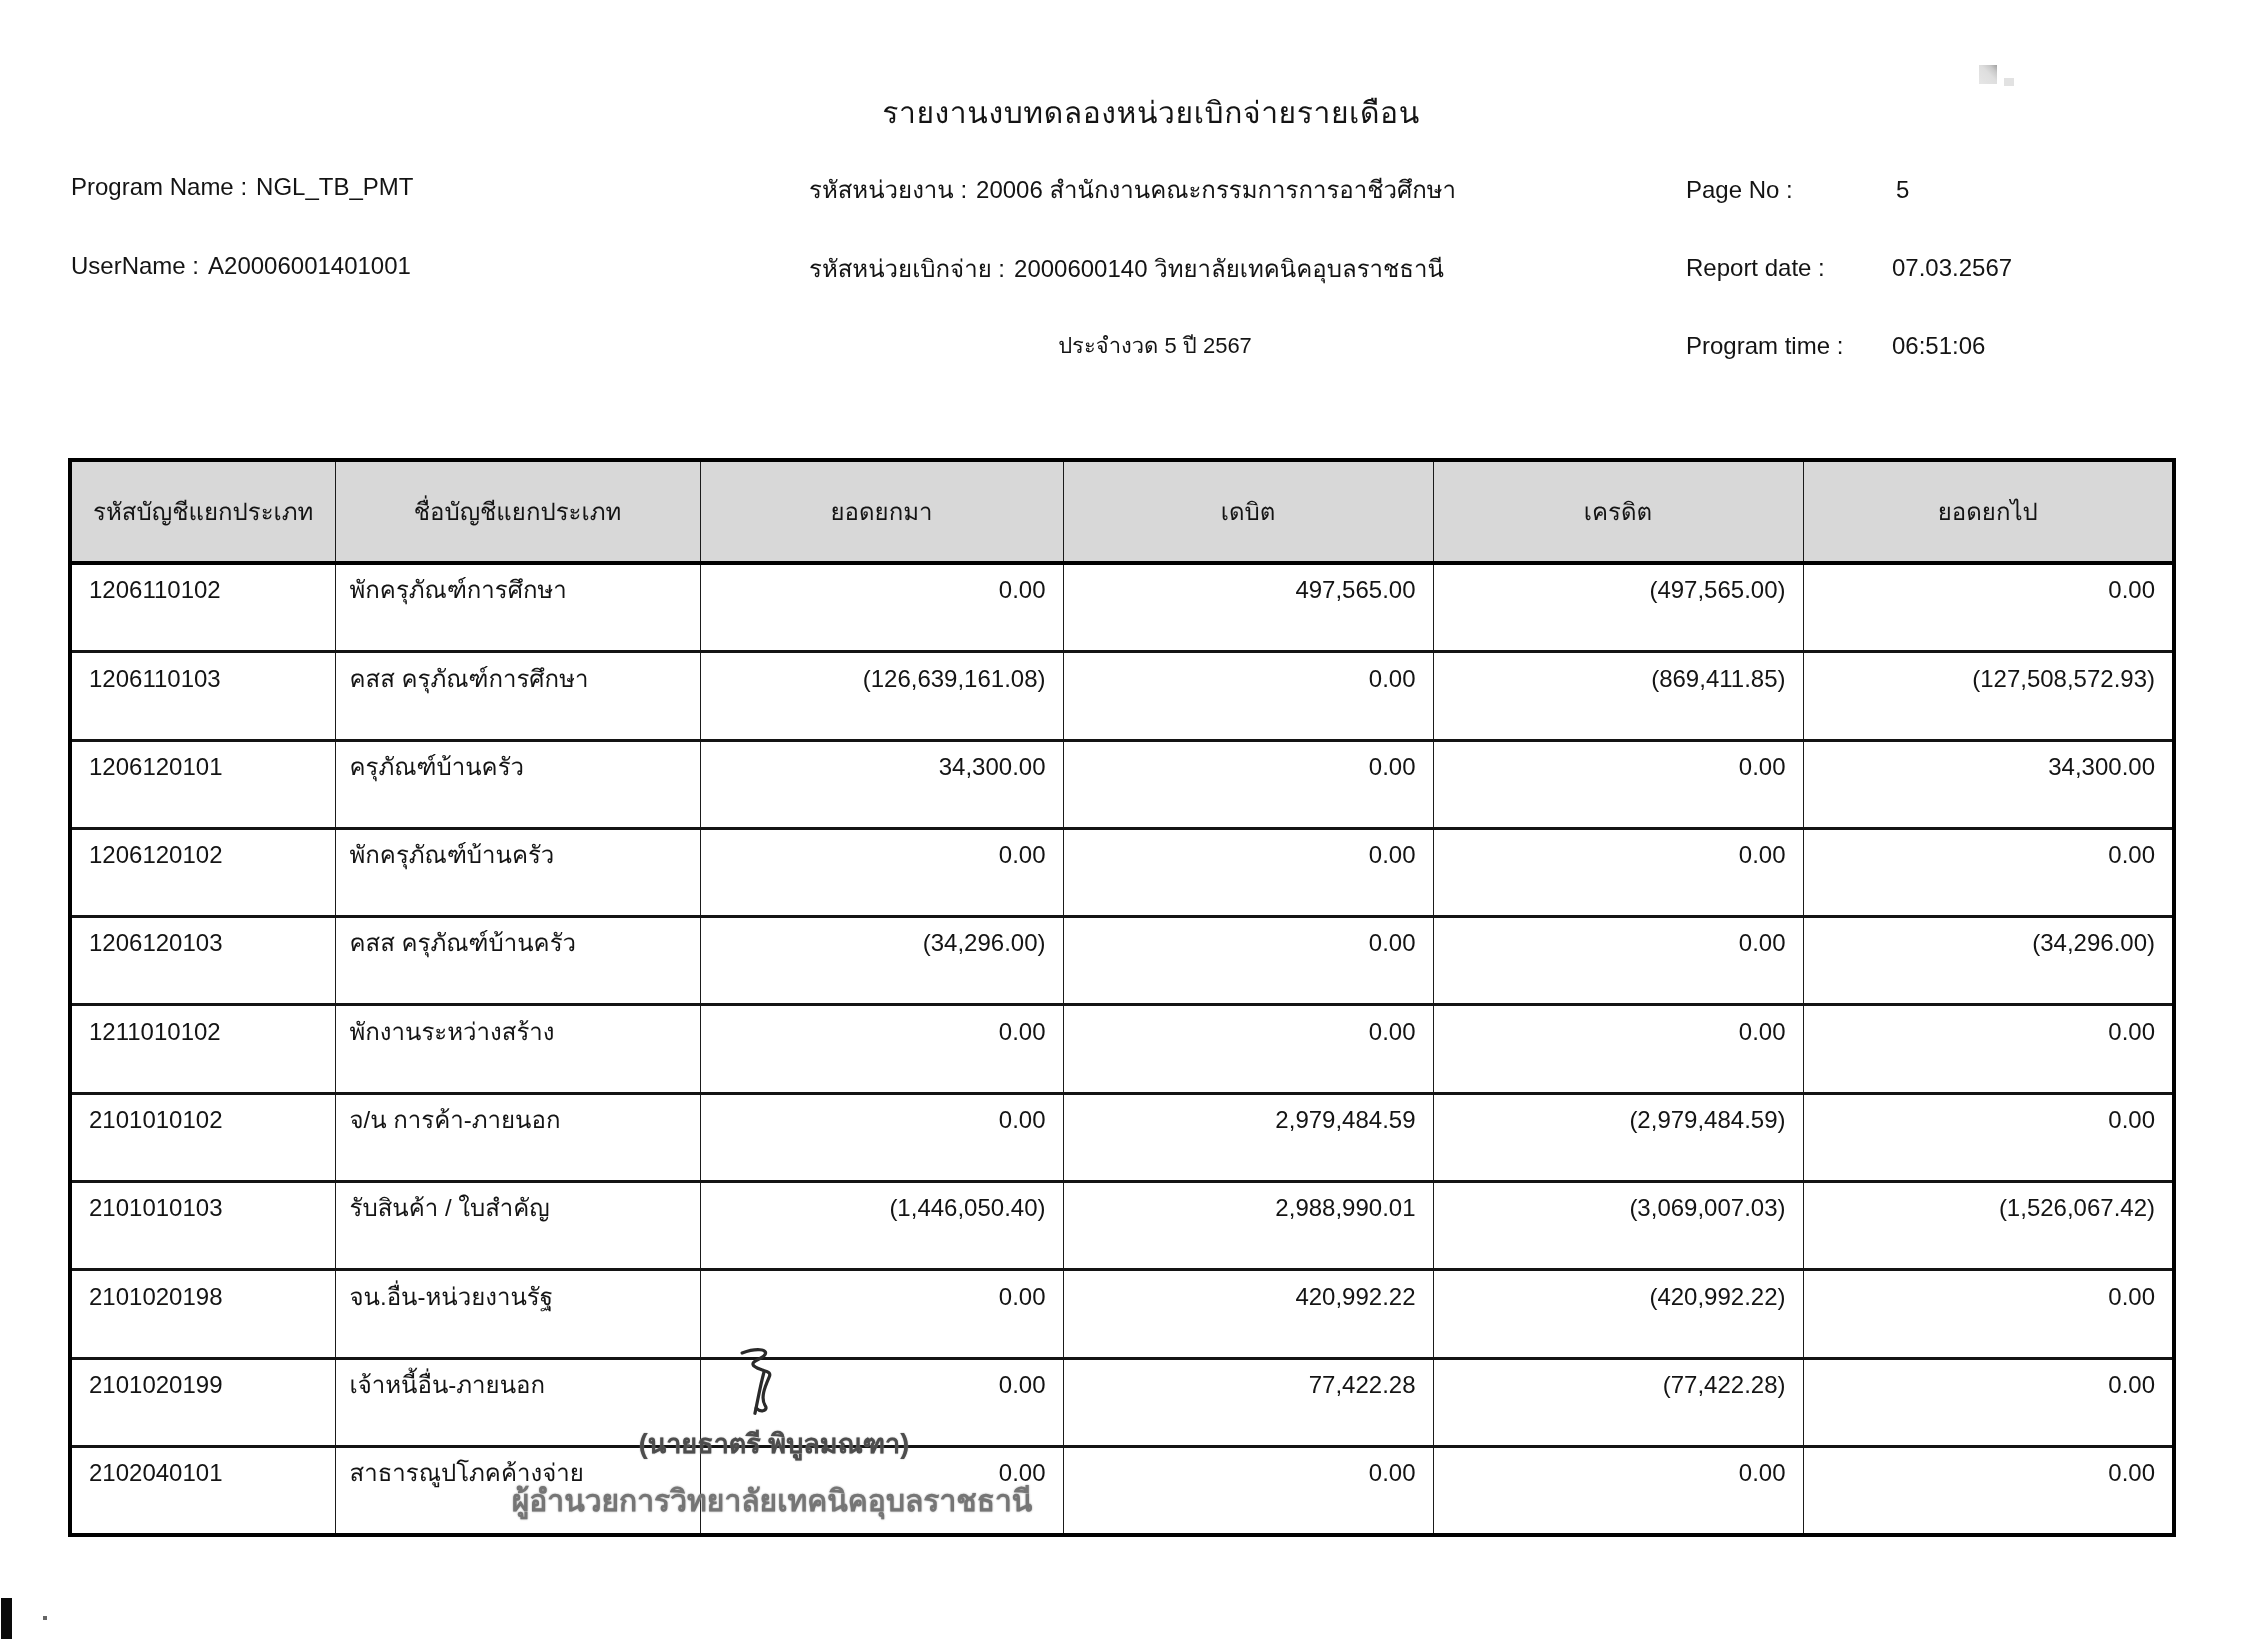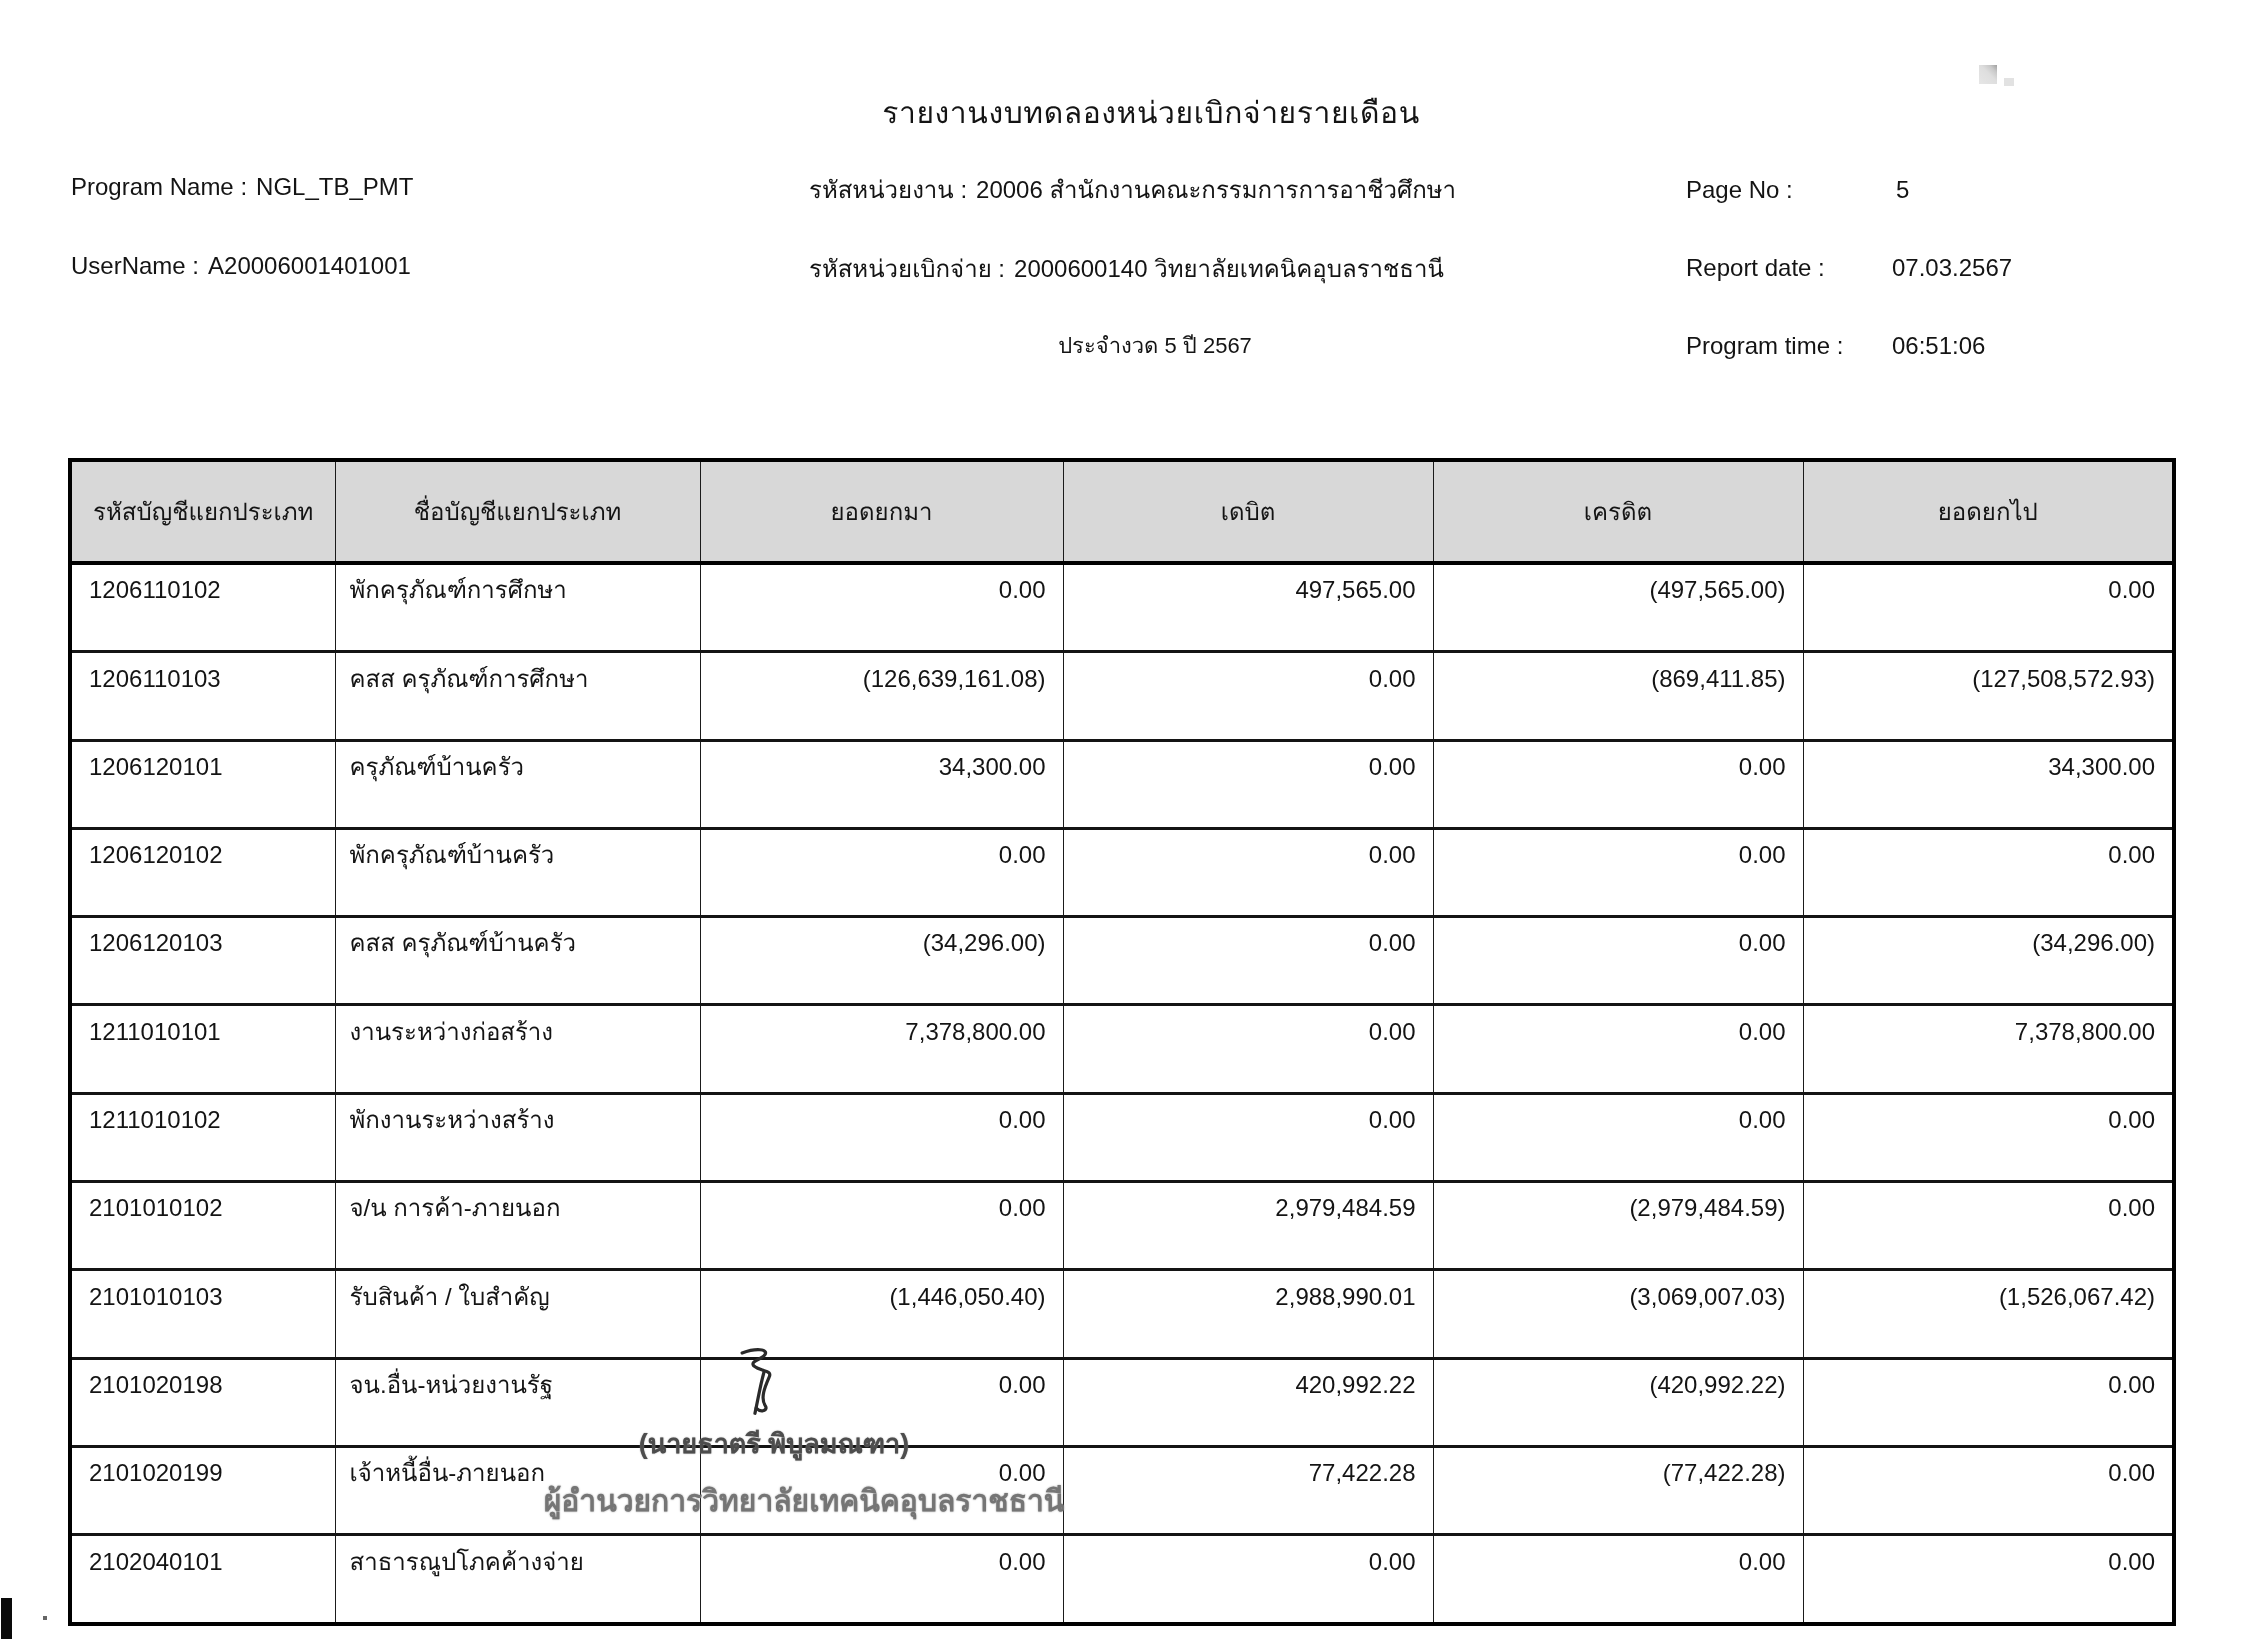--- a/index.html
+++ b/index.html
@@ -165,28 +165,20 @@
         </tr>
         <tr>
           <td class="cell-code">1206120103</td>
           <td class="cell-name">คสส ครุภัณฑ์บ้านครัว</td>
           <td class="cell-num">(34,296.00)</td>
           <td class="cell-num">0.00</td>
           <td class="cell-num">0.00</td>
           <td class="cell-num">(34,296.00)</td>
         </tr>
         <tr>
-          <td class="cell-code">1211010101</td>
-          <td class="cell-name">งานระหว่างก่อสร้าง</td>
-          <td class="cell-num">7,378,800.00</td>
-          <td class="cell-num">0.00</td>
-          <td class="cell-num">0.00</td>
-          <td class="cell-num">7,378,800.00</td>
-        </tr>
-        <tr>
           <td class="cell-code">1211010102</td>
           <td class="cell-name">พักงานระหว่างสร้าง</td>
           <td class="cell-num">0.00</td>
           <td class="cell-num">0.00</td>
           <td class="cell-num">0.00</td>
           <td class="cell-num">0.00</td>
         </tr>
         <tr>
           <td class="cell-code">2101010102</td>
           <td class="cell-name">จ/น การค้า-ภายนอก</td>
@@ -229,21 +221,21 @@
         </tr>
       </tbody>
   </table>
 
   <svg class="sig" width="77" height="77" viewBox="0 0 120 120">
     <path d="M22,14 C44,6 62,8 58,16 C54,24 34,26 40,34 C52,44 70,40 64,52 C58,66 50,84 58,96 C63,103 52,108 44,100" fill="none" stroke="#2a2a2a" stroke-width="5" stroke-linecap="round"></path>
     <path d="M56,44 C50,66 46,90 42,108" fill="none" stroke="#2a2a2a" stroke-width="5" stroke-linecap="round"></path>
   </svg>
 
   <div class="abs stamp-name" style="left:774px; top:1422px;">(นายธาตรี  พิบูลมณฑา)</div>
-  <div class="abs stamp-pos" style="left:804px; top:1477px;text-align:right;">ผู้อำนวยการวิทยาลัยเทคนิคอุบลราชธานี</div>
+  <div class="abs stamp-pos" style="left:772px; top:1477px;text-align:right;">ผู้อำนวยการวิทยาลัยเทคนิคอุบลราชธานี</div>
 
   <div class="abs smudge-a"></div>
   <div class="abs smudge-b"></div>
   <div class="abs corner-bar"></div>
   <div class="abs corner-dot"></div>
 
 </div>
 
 
 </body></html>

